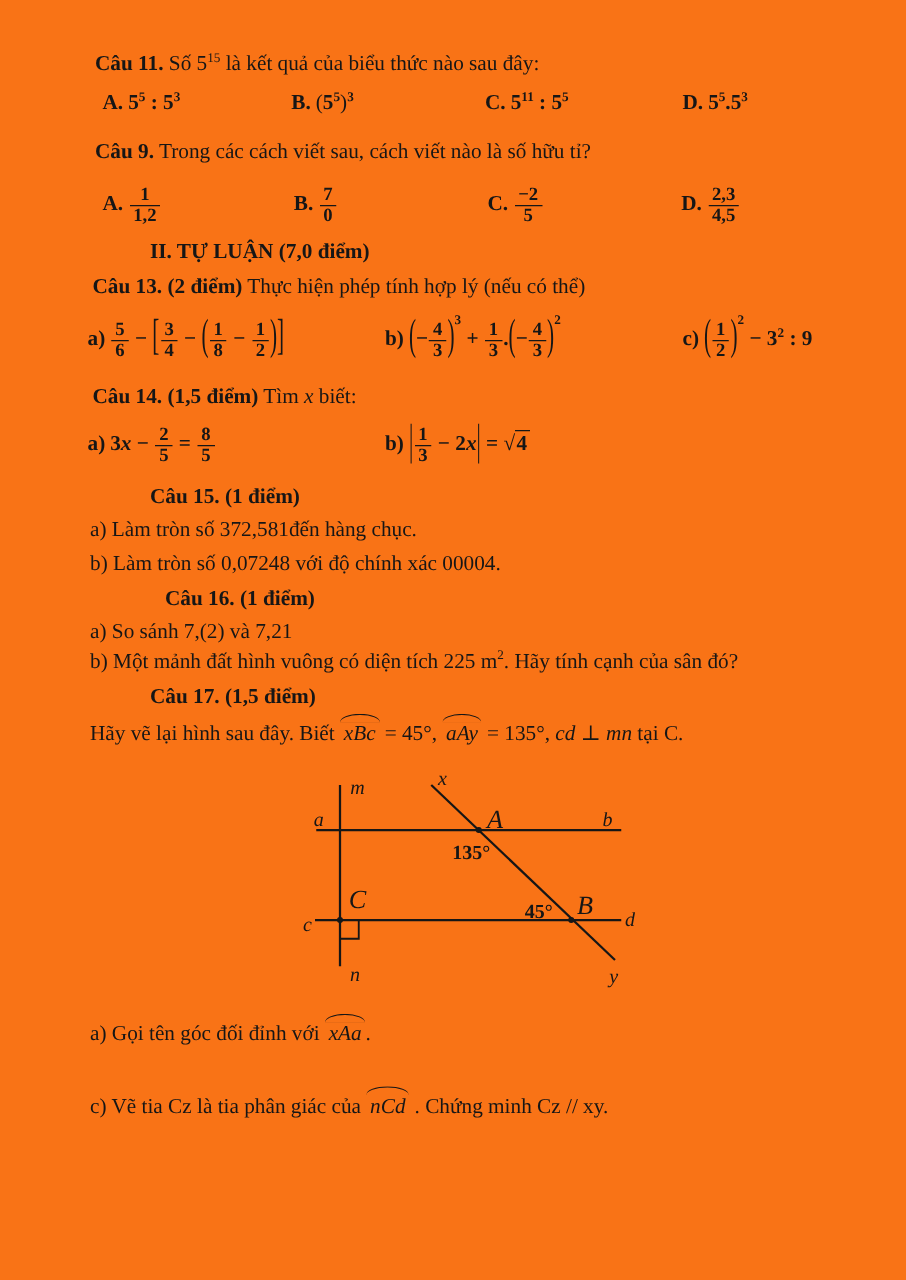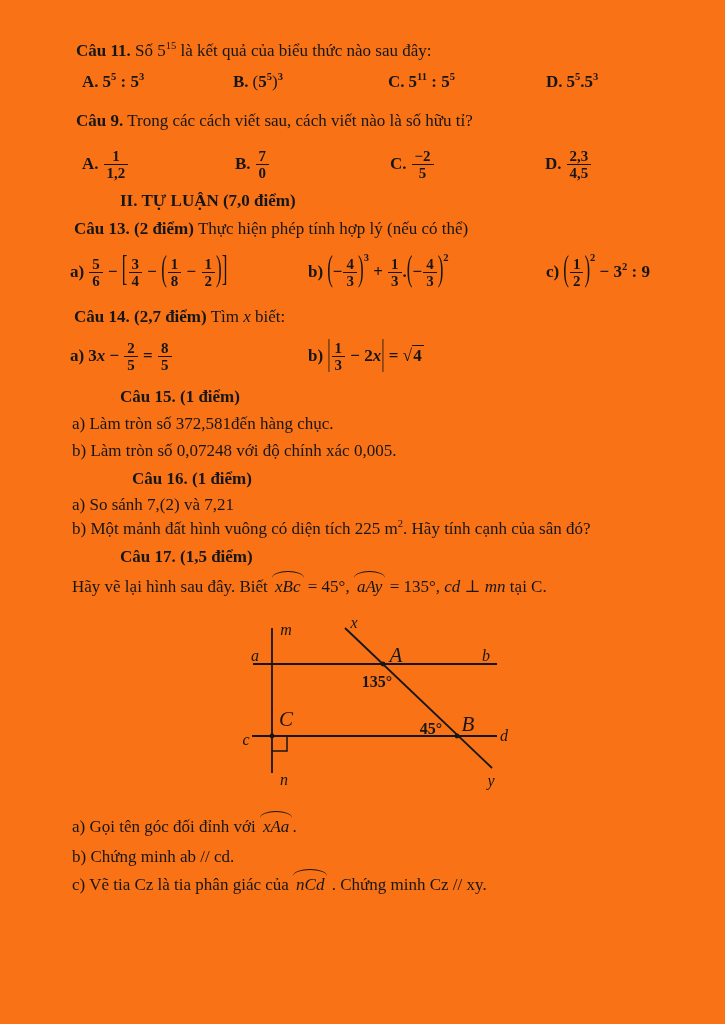--- a/index.html
+++ b/index.html
@@ -52,27 +52,27 @@
   <div class="line math" style="left:390px;top:148px"><span class="itemlabel">C.</span><span><span class="frac"><span class="num">−2</span><span class="den">5</span></span></span></div>
   <div class="line math" style="left:545px;top:148px"><span class="itemlabel">D.</span><span><span class="frac"><span class="num">2,3</span><span class="den">4,5</span></span></span></div>
 
   <div class="line bold" style="left:73px;top:190px">II. TỰ LUẬN (7,0 điểm)</div>
 
   <div class="line" style="left:74px;top:218px"><span class="qlabel">Câu 13. (2 điểm)</span><span> Thực hiện phép tính hợp lý (nếu có thể)</span></div>
   <div class="line math" style="left:70px;top:256px"><span class="itemlabel">a)</span><span><span class="frac"><span class="num">5</span><span class="den">6</span></span> − <span class="grp tall"><span class="fence">[</span><span><span class="frac"><span class="num">3</span><span class="den">4</span></span> − <span class="grp tall"><span class="fence">(</span><span><span class="frac"><span class="num">1</span><span class="den">8</span></span> − <span class="frac"><span class="num">1</span><span class="den">2</span></span></span><span class="fence">)</span></span></span><span class="fence">]</span></span></span></div>
   <div class="line math" style="left:308px;top:256px"><span class="itemlabel">b)</span><span><span class="grp tall"><span class="fence">(</span><span>−<span class="frac"><span class="num">4</span><span class="den">3</span></span></span><span class="fence">)</span><sup>3</sup></span> + <span class="frac"><span class="num">1</span><span class="den">3</span></span>.<span class="grp tall"><span class="fence">(</span><span>−<span class="frac"><span class="num">4</span><span class="den">3</span></span></span><span class="fence">)</span><sup>2</sup></span></span></div>
   <div class="line math" style="left:546px;top:256px"><span class="itemlabel">c)</span><span><span class="grp tall"><span class="fence">(</span><span><span class="frac"><span class="num">1</span><span class="den">2</span></span></span><span class="fence">)</span><sup>2</sup></span> − 3<sup>2</sup> : 9</span></div>
 
-  <div class="line" style="left:74px;top:306px"><span class="qlabel">Câu 14. (2,7 điểm)</span><span> Tìm <span class="it">x</span> biết:</span></div>
+  <div class="line" style="left:74px;top:306px"><span class="qlabel">Câu 14. (1,5 điểm)</span><span> Tìm <span class="it">x</span> biết:</span></div>
   <div class="line math" style="left:70px;top:340px"><span class="itemlabel">a)</span><span>3<span class="it">x</span> − <span class="frac"><span class="num">2</span><span class="den">5</span></span> = <span class="frac"><span class="num">8</span><span class="den">5</span></span></span></div>
   <div class="line math" style="left:308px;top:340px"><span class="itemlabel">b)</span><span><span class="grp tall"><span class="fence">|</span><span><span class="frac"><span class="num">1</span><span class="den">3</span></span> − 2<span class="it">x</span></span><span class="fence">|</span></span> = <span class="sqrt"><span class="rad">√</span><span class="vinc">4</span></span></span></div>
 
   <div class="line bold" style="left:73px;top:386px">Câu 15. (1 điểm)</div>
   <div class="line" style="left:72px;top:413px">a) Làm tròn số 372,581đến hàng chục.</div>
-  <div class="line" style="left:72px;top:440px">b) Làm tròn số 0,07248 với độ chính xác 0,005.</div>
+  <div class="line" style="left:72px;top:440px">b) Làm tròn số 0,07248 với độ chính xác 00004.</div>
 
   <div class="line bold" style="left:85px;top:468px">Câu 16. (1 điểm)</div>
   <div class="line" style="left:72px;top:494px">a) So sánh 7,(2) và 7,21</div>
   <div class="line" style="left:72px;top:518px">b) Một mảnh đất hình vuông có diện tích 225 m<sup>2</sup>. Hãy tính cạnh của sân đó?</div>
 
   <div class="line bold" style="left:73px;top:546px">Câu 17. (1,5 điểm)</div>
   <div class="line" style="left:72px;top:576px">Hãy vẽ lại hình sau đây. Biết <span class="arc">xBc</span> = 45°, <span class="arc">aAy</span> = 135°, <span class="it">cd</span> ⊥ <span class="it">mn</span> tại C.</div>
 
   <svg style="position:absolute;left:190px;top:608px" width="340" height="195" viewBox="0 0 340 195">
     <g stroke="#161616" stroke-width="1.8" fill="none">
@@ -102,17 +102,16 @@
       <text x="278" y="123">B</text>
       <text x="96" y="118">C</text>
     </g>
     <g fill="#161616" font-size="16" font-weight="bold" text-anchor="middle">
       <text x="187" y="79">135°</text>
       <text x="241" y="126">45°</text>
     </g>
   </svg>
 
   <div class="line" style="left:72px;top:816px">a) Gọi tên góc đối đỉnh với <span class="arc">xAa</span>.</div>
-  <div class="line" style="left:72px;top:846px">b) Chứng minh ab // cd.</div>
   <div class="line" style="left:72px;top:874px">c) Vẽ tia Cz là tia phân giác của <span class="arc">nCd</span> . Chứng minh Cz // xy.</div>
 
 
 </div>
 
 </body></html>

